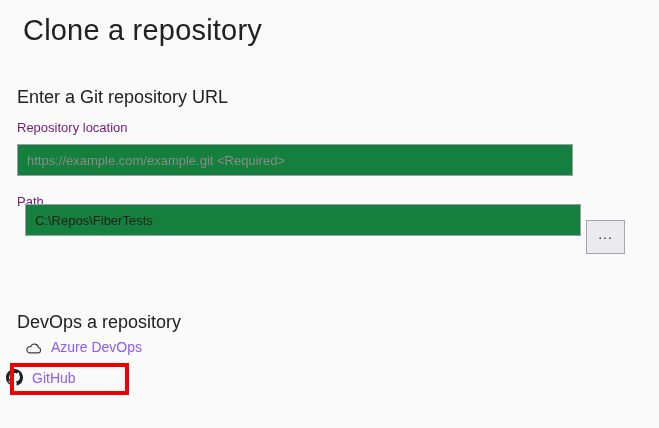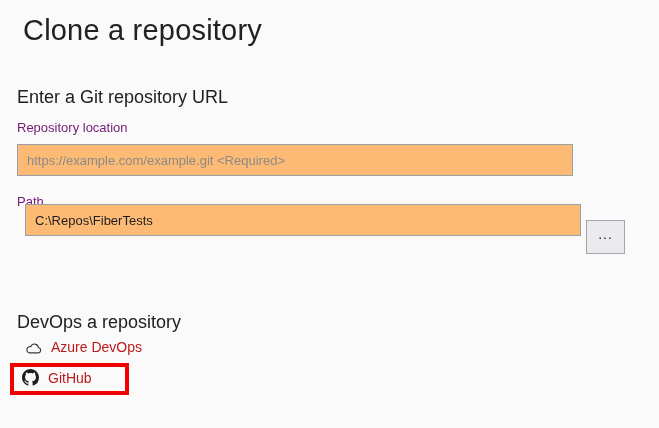--- a/index.html
+++ b/index.html
@@ -44,21 +44,21 @@
   }
   #repo-label { top: 120px; }
   #path-label { top: 194px; }
 
   .text-input {
     left: 17px;
     width: 556px;
     height: 32px;
     box-sizing: border-box;
     border: 1px solid #9aa0a8;
-    background: #fdba74;
+    background: #15803d;
     padding: 0 0 0 9px;
     font-family: "Liberation Sans", "DejaVu Sans", sans-serif;
     font-size: 13px;
     color: #1e1e1e;
     outline: none;
     border-radius: 0;
   }
   .text-input::placeholder { color: #8a8a8a; opacity: 1; }
   #repo-input { top: 144px; }
   #path-input { top: 204px; margin-left: 8px; }
@@ -84,24 +84,24 @@
   }
 
   .provider-row {
     display: flex;
     align-items: center;
     gap: 9px;
     cursor: pointer;
     background: transparent;
   }
   #provider-azure  { left: 25px; top: 339px; }
-  #provider-github { left: 22px; top: 369px; justify-content: flex-end; }
+  #provider-github { left: 6px; top: 369px; justify-content: flex-end; }
   .provider-label {
     font-size: 14px;
-    color: #b91c1c;
+    color: #8b5cf6;
     white-space: nowrap;
   }
   .provider-icon {
     display: inline-flex;
     align-items: center;
     justify-content: center;
   }
   .highlight-rect {
     left: 10px;
     top: 363px;

